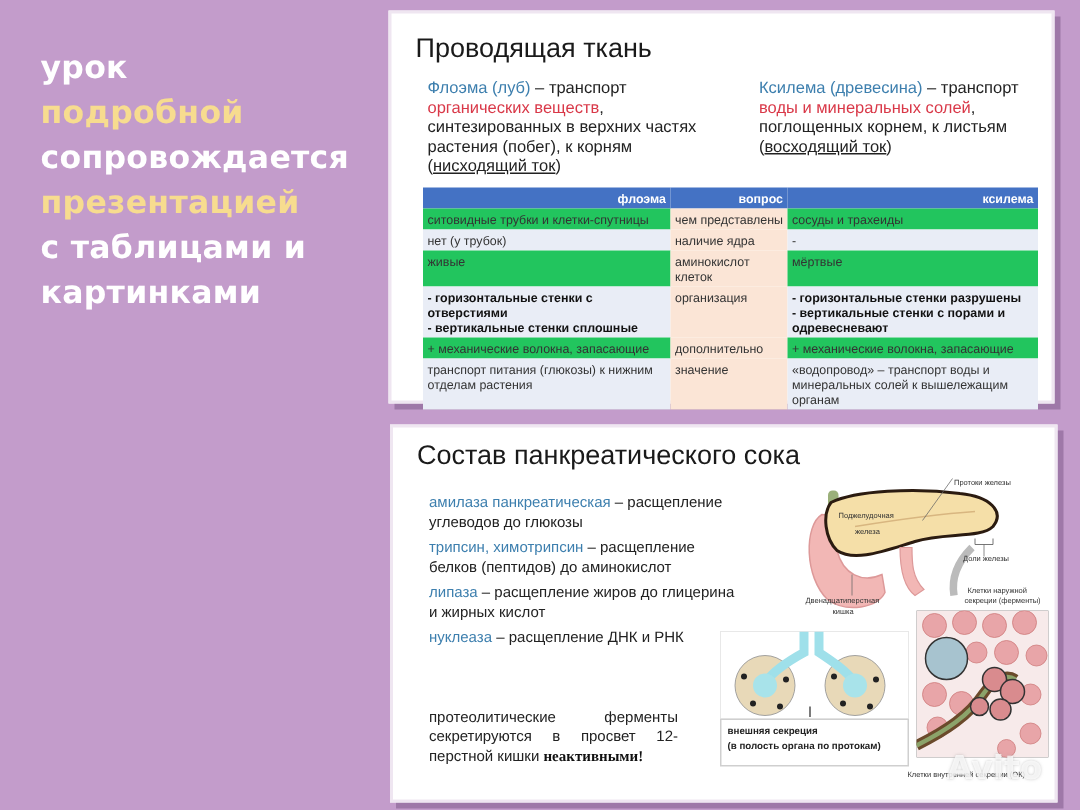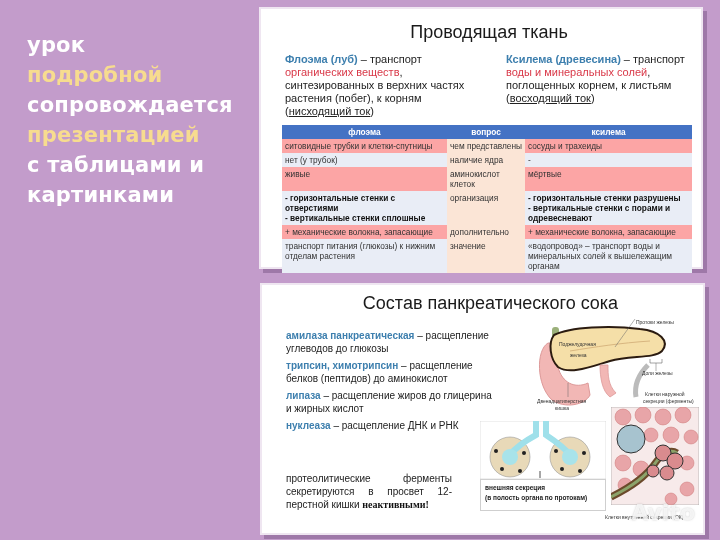--- a/index.html
+++ b/index.html
@@ -7,36 +7,36 @@
   body { background: #c39ccb; font-family: "Liberation Sans", sans-serif; position: relative; }
 
   .promo { position: absolute; left: 27px; top: 30px; width: 230px; font-family: "DejaVu Sans", sans-serif; font-weight: bold; font-size: 21px; line-height: 30px; color: #ffffff; letter-spacing: 0.2px; }
   .promo .line { display: block; white-space: nowrap; }
   .promo .hl { color: #f7dc8f; }
 
   .slide { position: absolute; background: #ffffff; border: 2px solid #efe6f1; box-shadow: 4px 4px 0 #9e78a8; }
   #slide1 { left: 259px; top: 7px; width: 444px; height: 262px; }
   #slide2 { left: 260px; top: 283px; width: 445px; height: 252px; }
 
-  .slide-title { position: absolute; left: 16px; right: 0; text-align: center; font-size: 18px; color: #1a1a1a; }
+  .slide-title { position: absolute; left: 16px; right: 0; font-size: 18px; color: #1a1a1a; }
   #slide1 .slide-title { top: 13px; }
   #slide2 .slide-title { top: 8px; }
 
-  .blue { color: #3d7fae; font-weight: bold; }
+  .blue { color: #3d7fae; font-weight: normal; }
   .red { color: #d93848; }
   .u { text-decoration: underline; }
 
   .def { position: absolute; font-size: 11px; line-height: 13px; color: #222; }
   #def-phloem { left: 24px; top: 44px; width: 200px; }
   #def-xylem { left: 245px; top: 44px; width: 200px; }
 
   table.tissue { position: absolute; left: 21px; top: 116px; width: 410px; border-collapse: collapse; font-size: 8.3px; color: #333; }
-  table.tissue th { background: #4472c4; color: #fff; text-align: center; font-weight: bold; padding: 2px 3px; height: 14px; }
+  table.tissue th { background: #4472c4; color: #fff; text-align: right; font-weight: bold; padding: 2px 3px; height: 14px; }
   table.tissue td { padding: 2px 3px; vertical-align: top; line-height: 10px; }
-  table.tissue tr.odd td { background: #fca5a5; }
+  table.tissue tr.odd td { background: #22c55e; }
   table.tissue tr.even td { background: #e9edf6; }
   table.tissue td.q { background: #fbe5d6 !important; }
   table.tissue td.b { font-weight: bold; color: #111; }
   table.tissue col.c1 { width: 165px; }
   table.tissue col.c2 { width: 78px; }
 
   .enzymes { position: absolute; left: 24px; top: 44px; width: 210px; font-size: 10px; line-height: 13px; color: #222; }
   .enzymes .item { margin-bottom: 4px; }
   .note { position: absolute; left: 24px; top: 187px; width: 166px; font-size: 10px; line-height: 13px; color: #222; text-align: justify; }
   .note b { color: #111; font-family: Liberation Serif, serif; }

